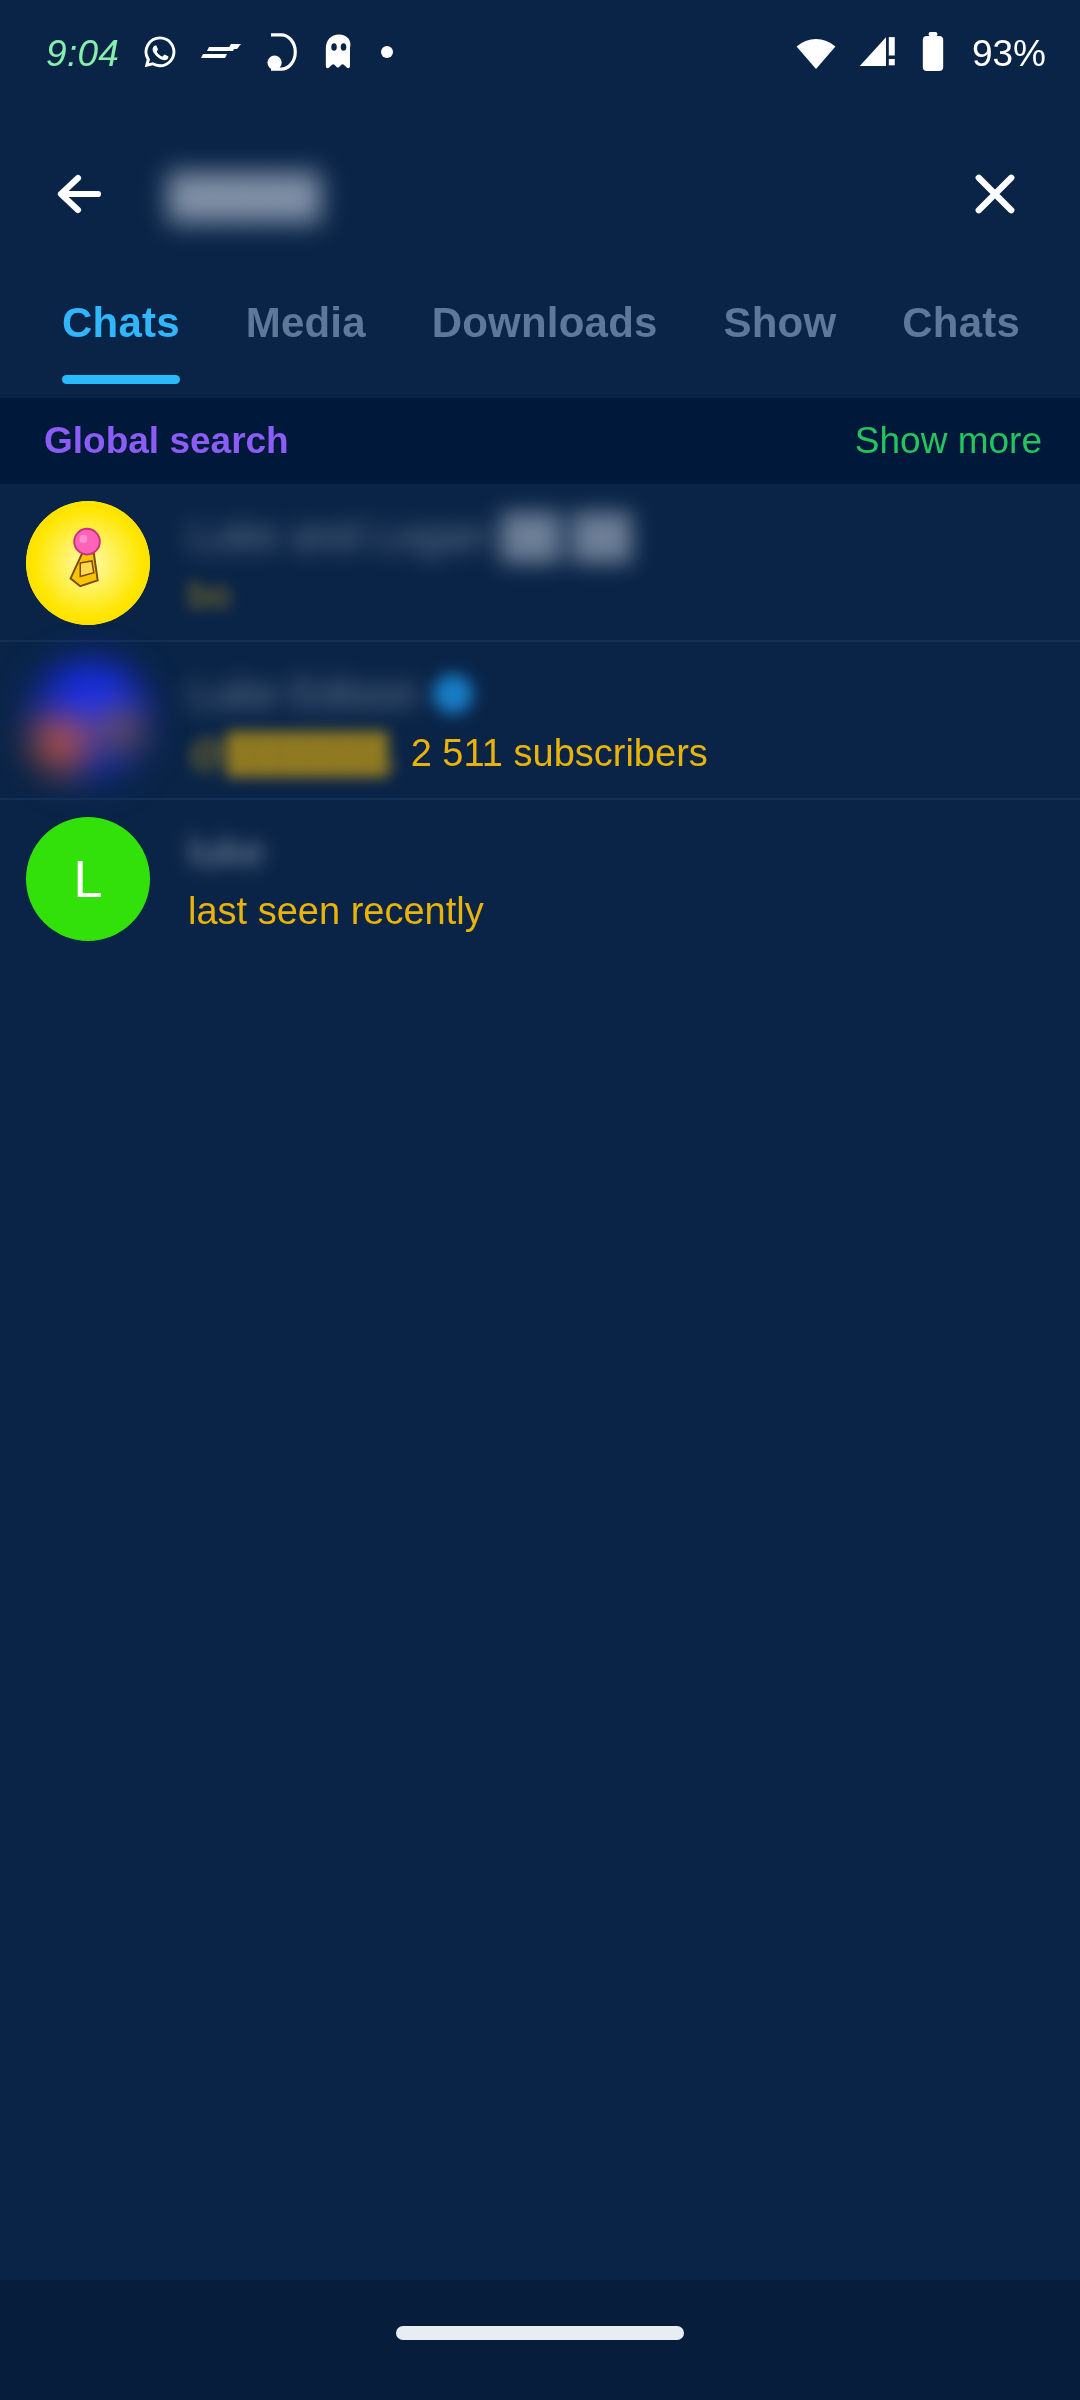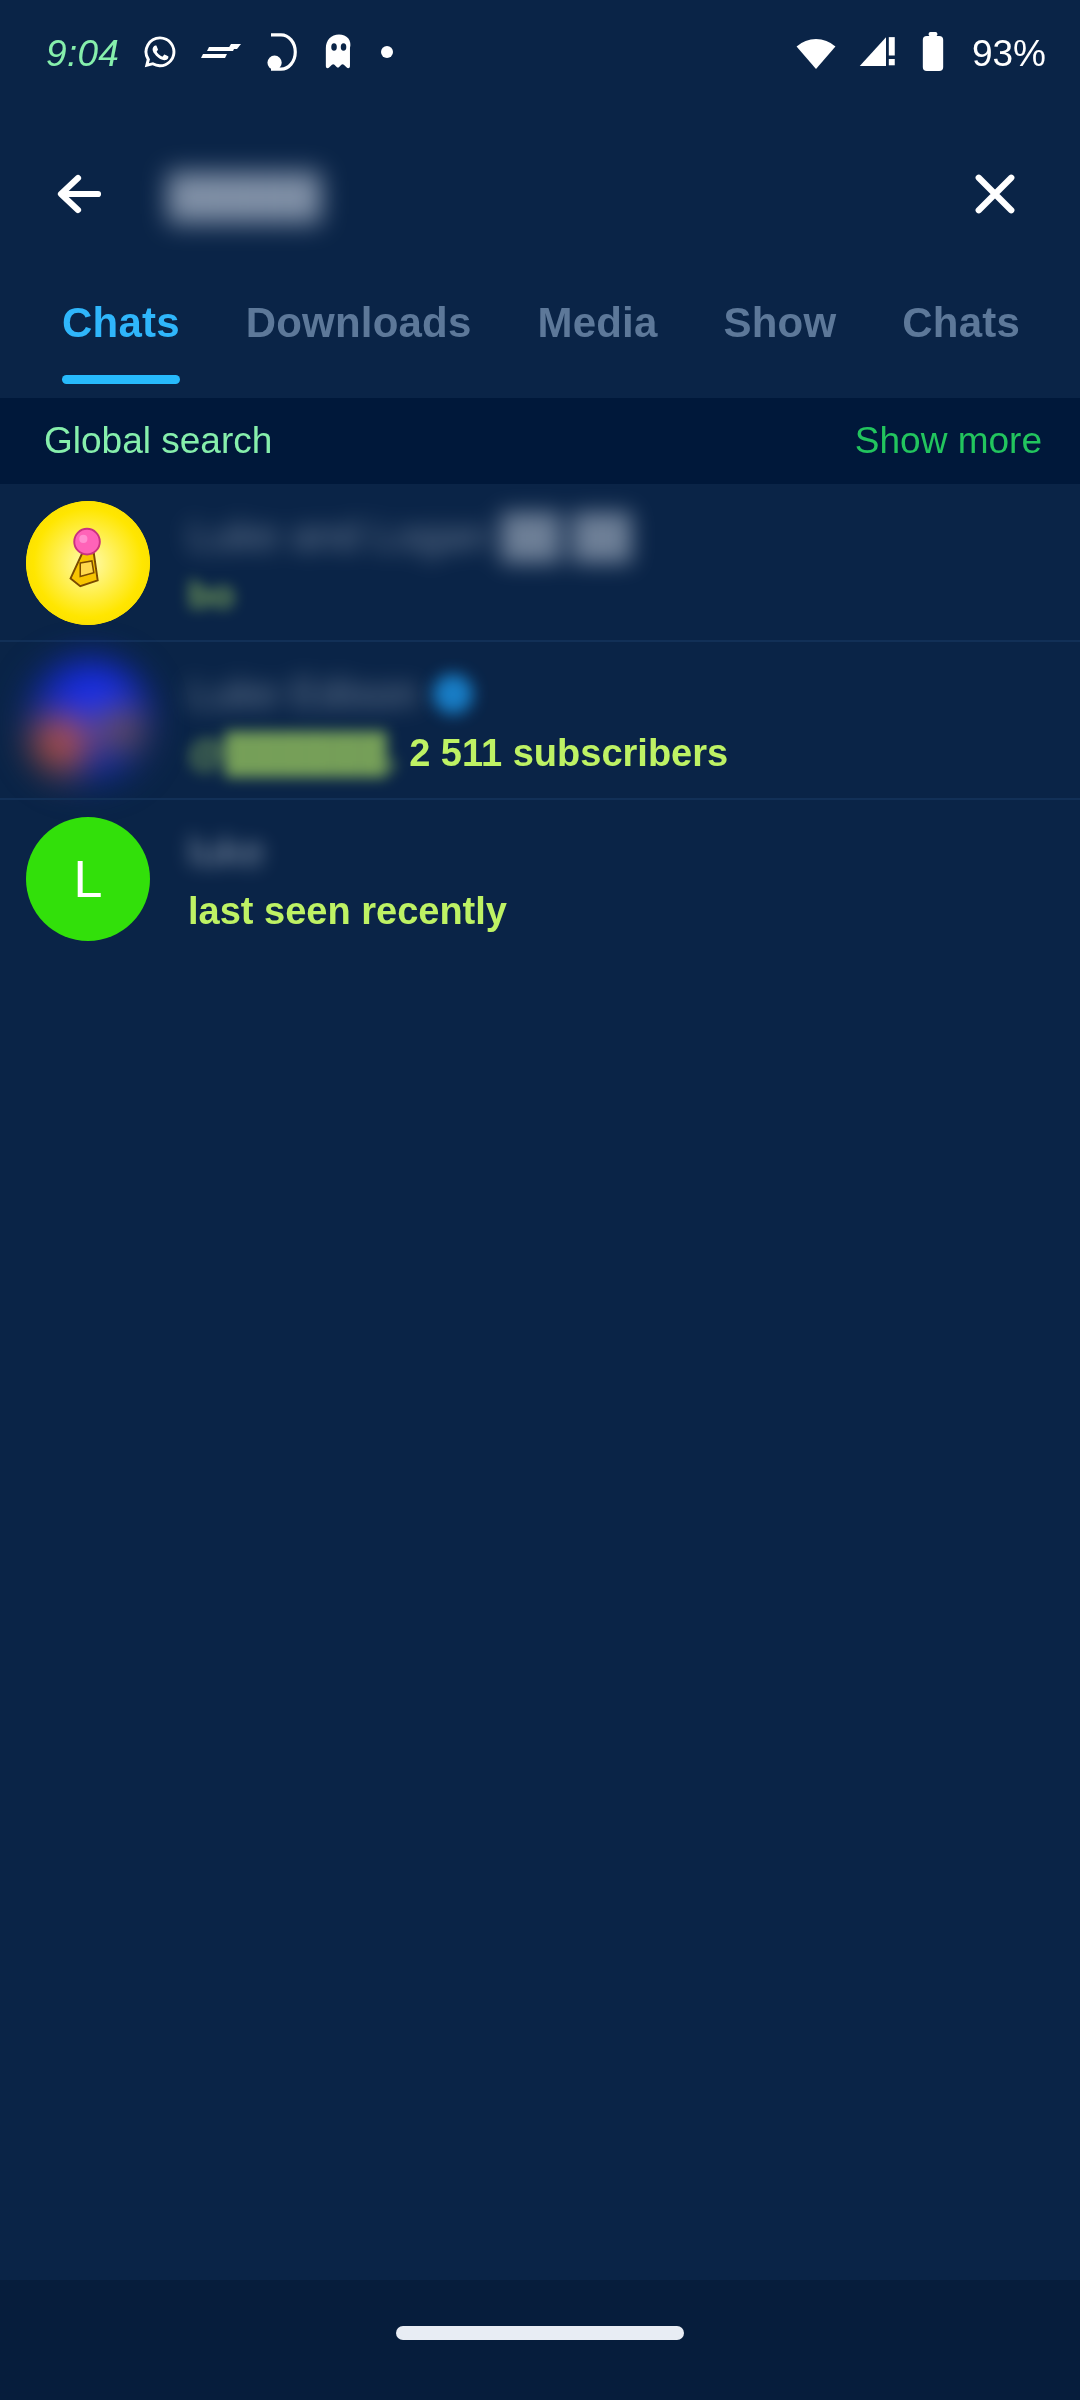--- a/index.html
+++ b/index.html
@@ -57,21 +57,21 @@
   }
   .tab.active .underline { background:#27bafc; }
 
   
   .section-header {
     position:absolute; top:398px; left:0; width:1080px; height:86px;
     background:#00183a;
     display:flex; align-items:center; justify-content:space-between;
     padding:0 38px 0 44px;
   }
-  .section-title { font-size:37px; color:#86efac; font-weight:400; }
+  .section-title { font-size:37px; color:#8b5cf6; font-weight:700; }
   .section-action { font-size:37px; color:#22c55e; font-weight:400; }
 
   
   .results { position:absolute; top:484px; left:0; width:1080px; }
   .result-row {
     position:relative; height:158px; display:flex; align-items:center;
     padding-left:26px;
   }
   .result-row .divider {
     position:absolute; left:0; right:0; bottom:0; height:2px; background:#123057;
@@ -105,21 +105,21 @@
   .result-title {
     font-size:42px; color:#e7eef8; font-weight:400; white-space:nowrap;
   }
   .blur-heavy { filter: blur(9px); opacity:.52; }
   .blur-strong { filter: blur(11px); opacity:.45; }
   .verified-badge {
     width:40px; height:40px; border-radius:50%; background:#1d9bf0;
     margin-left:14px; flex:0 0 auto; filter: blur(8px); opacity:.75;
   }
   .result-sub-line { display:flex; align-items:center; margin-top:12px; }
-  .result-sub { font-size:38px; color:#bef264; font-weight:700; white-space:nowrap; }
+  .result-sub { font-size:38px; color:#eab308; font-weight:400; white-space:nowrap; }
   .sub-blur { filter: blur(7px); opacity:.6; }
 
   
   .nav-bar {
     position:absolute; bottom:0; left:0; width:1080px; height:120px;
     background:#061d3c; display:flex; align-items:center; justify-content:center;
   }
   .nav-pill { width:288px; height:14px; border-radius:8px; background:#e8edf4; margin-bottom:14px; }
 </style>
 </head>
@@ -211,25 +211,25 @@
       </span>
     </div>
   </div>
 
   <div class="tabs">
     <div class="tab active">
       <span class="tab-label">Chats</span>
       <span class="underline"></span>
     </div>
     <div class="tab">
+      <span class="tab-label">Media</span>
+      <span class="underline"></span>
+    </div>
+    <div class="tab">
       <span class="tab-label">Downloads</span>
-      <span class="underline"></span>
-    </div>
-    <div class="tab">
-      <span class="tab-label">Media</span>
       <span class="underline"></span>
     </div>
     <div class="tab">
       <span class="tab-label">Show</span>
       <span class="underline"></span>
     </div>
     <div class="tab">
       <span class="tab-label">Chats</span>
       <span class="underline"></span>
     </div>

